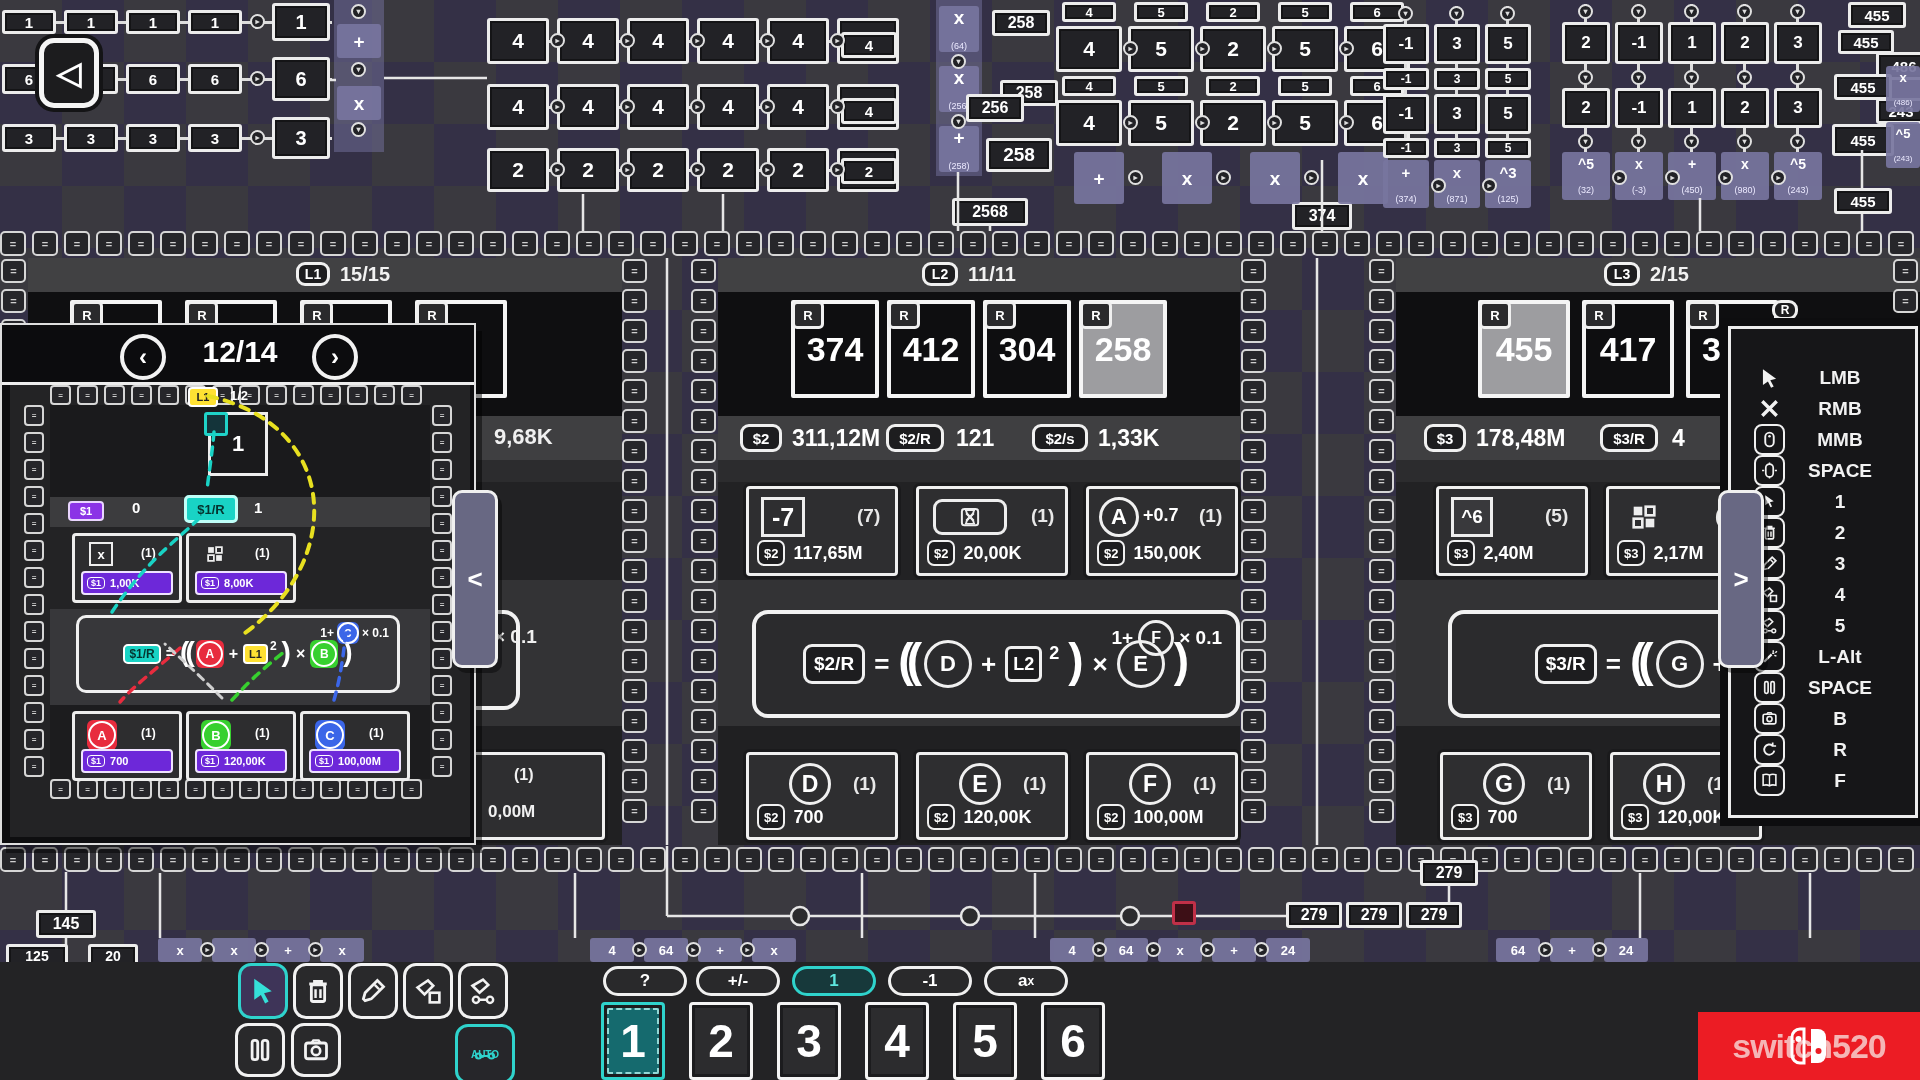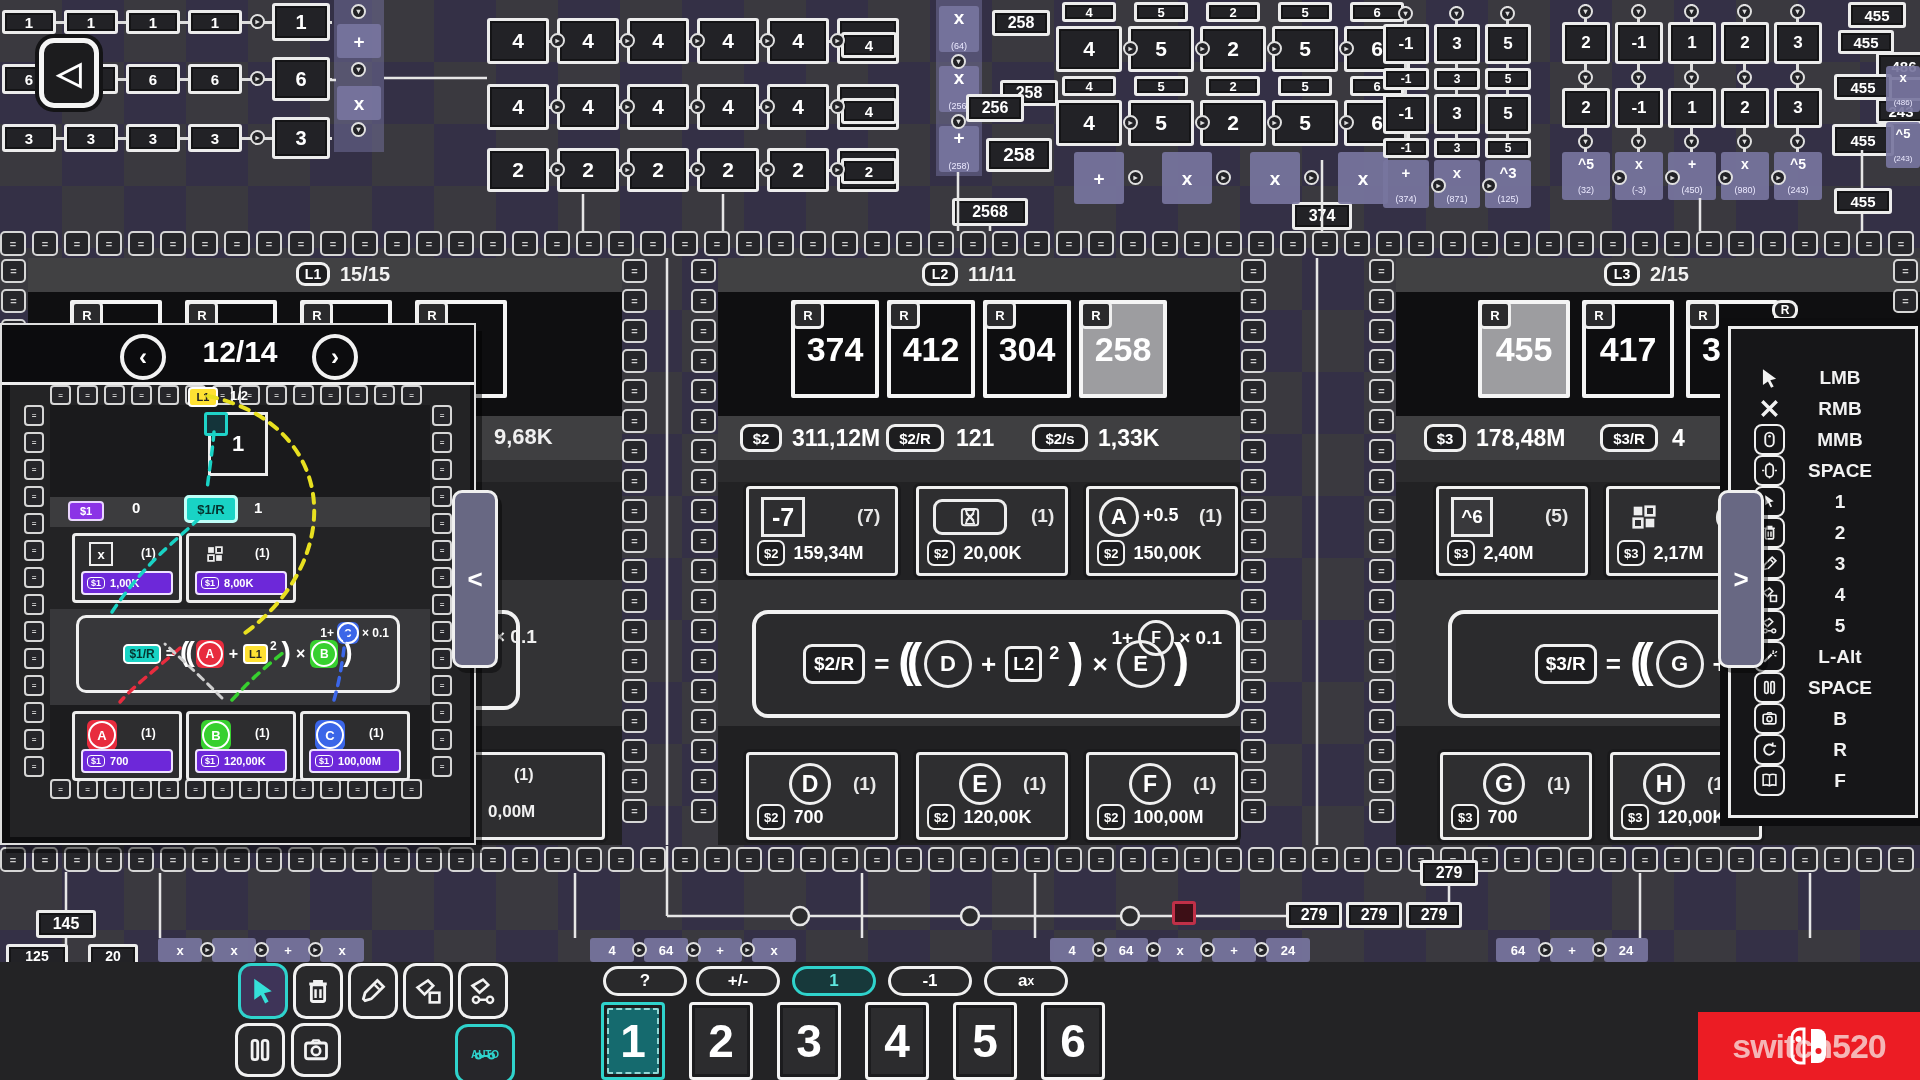--- a/index.html
+++ b/index.html
@@ -438,42 +438,42 @@
     <div class="abs ochip" style="left:886px;top:424px;width:58px;height:28px;font-size:15px;z-index:3">$2/R</div>
     <div class="abs statv" style="left:956px;top:424px;height:28px;z-index:3">121</div>
     <div class="abs ochip" style="left:1032px;top:424px;width:56px;height:28px;font-size:15px;z-index:3">$2/s</div>
     <div class="abs statv" style="left:1098px;top:424px;height:28px;z-index:3">1,33K</div>
 
     <div class="abs card" style="left:746px;top:486px;width:152px;height:90px;z-index:3">
       <div class="abs" style="left:12px;top:8px;width:44px;height:40px;border:3px solid #eee;display:flex;align-items:center;justify-content:center;font-size:25px;font-weight:700;">-7</div>
       <div class="abs ccount" style="left:108px;top:16px;">(7)</div>
       <div class="costrow">
           <span class="costchip">$2</span>
-          <span class="costval">159,34M</span>
+          <span class="costval">117,65M</span>
         </div>
     </div>
     <div class="abs card" style="left:916px;top:486px;width:152px;height:90px;z-index:3">
       <div class="abs" style="left:14px;top:10px;width:74px;height:36px;border:3px solid #eee;border-radius:9px;display:flex;align-items:center;justify-content:center;gap:5px;color:#eee;">
         <svg width="20" height="20" viewBox="0 0 16 16">
             <rect x="1.5" y="1.5" width="13" height="13" rx="2" stroke="currentColor" stroke-width="1.6" fill="none"></rect>
             <path d="M5 5l6 6M11 5l-6 6" stroke="currentColor" stroke-width="1.8"></path>
           </svg>
         <svg width="18" height="18" viewBox="0 0 16 16">
             <path d="M3.5 2h9M3.5 14h9M4.5 2c0 6 7 6 7 12M11.5 2c0 6-7 6-7 12" stroke="currentColor" stroke-width="1.5" fill="none"></path>
           </svg>
       </div>
       <div class="abs ccount" style="left:112px;top:16px;">(1)</div>
       <div class="costrow">
           <span class="costchip">$2</span>
           <span class="costval">20,00K</span>
         </div>
     </div>
     <div class="abs card" style="left:1086px;top:486px;width:152px;height:90px;z-index:3">
       <div class="abs cl" style="left:10px;top:8px;width:40px;height:40px;font-size:22px;">A</div>
-      <div class="abs" style="left:54px;top:16px;font-size:18px;font-weight:700;">+0.5</div>
+      <div class="abs" style="left:54px;top:16px;font-size:18px;font-weight:700;">+0.7</div>
       <div class="abs ccount" style="left:110px;top:16px;">(1)</div>
       <div class="costrow">
           <span class="costchip">$2</span>
           <span class="costval">150,00K</span>
         </div>
     </div>
 
     <div class="fbox" style="left:752px;top:610px;width:480px;height:100px;z-index:3">
       <span class="ochip" style="height:34px;padding:0 8px;font-size:19px;">$2/R</span>
       <span class="fop">=</span>

